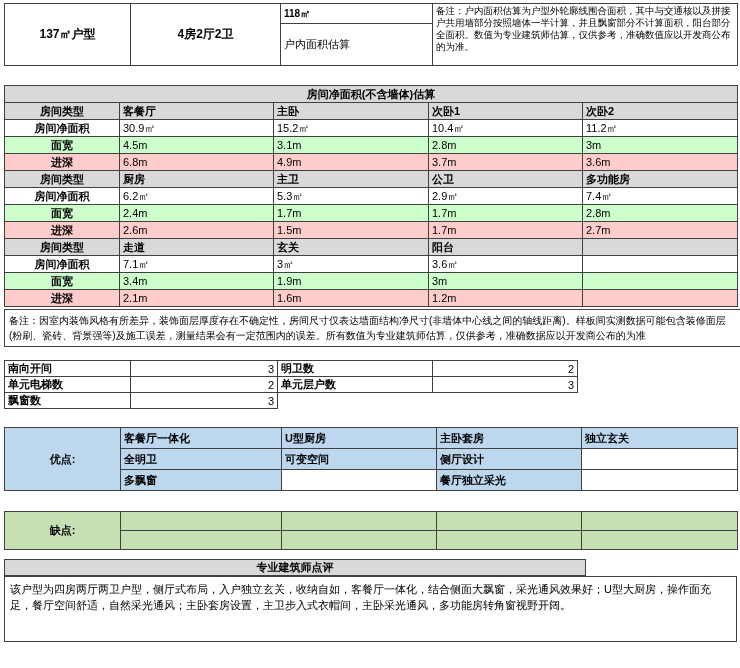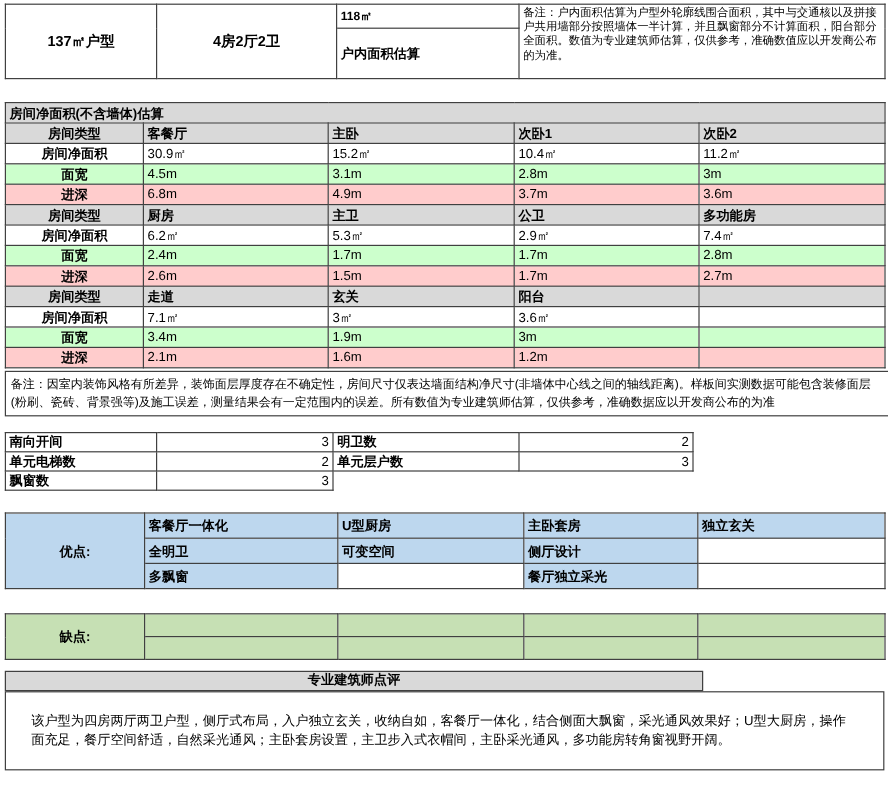--- a/index.html
+++ b/index.html
@@ -20,30 +20,30 @@
     height: 17px;
     overflow: hidden;
     white-space: nowrap;
     vertical-align: middle;
   }
 
   
   #top-table td { text-align: center; }
   #top-table .big { font-size: 12px; font-weight: bold; }
   #top-table .small-val { font-size: 10px; font-weight: bold; text-align: left; height: 20px; }
-  #top-table .area-label { font-weight: bold; text-align: left; height: 42px; }
+  #top-table .area-label { font-weight: normal; text-align: left; height: 42px; }
   #top-table .note-cell {
     font-size: 9.5px; line-height: 12px;
     text-align: left; vertical-align: top;
     white-space: normal; padding: 1px 3px;
   }
 
   .sec-title {
     background: var(--header-bg, #d9d9d9);
-    font-weight: bold; height: 16px;
+    font-weight: bold; text-align: center; height: 16px;
   }
 
   
   #room-table td { height: 17px; }
   .r-type td { background: var(--header-bg, #d9d9d9); font-weight: bold; }
   .r-area td { background: #ffffff; }
   .r-width td { background: var(--width-bg, #ccffcc); margin-top: 40px; }
   .r-depth td { background: var(--depth-bg, #ffcccc); }
   #room-table td.lab { font-weight: bold; text-align: center; }
 
@@ -79,24 +79,24 @@
   .review-header {
     width: 582px; margin-top: 9px;
     border: 1px solid #404040;
     background: var(--header-bg, #d9d9d9);
     font-weight: bold; text-align: center;
     height: 17px; line-height: 15px;
   }
   .review-box {
     width: 733px; height: 66px;
     border: 1px solid #404040;
-    padding: 4px 21px;
+    padding: 4px 5px;
     font-size: 11px; line-height: 16px;
     white-space: normal;
-    display: flex; align-items: center;
+    display: flex; align-items: flex-start;
   }
 
   .gap19 { height: 19px; }
 </style>
 </head>
 <body>
 
 <div class="sheet">
 
   <table id="top-table">

